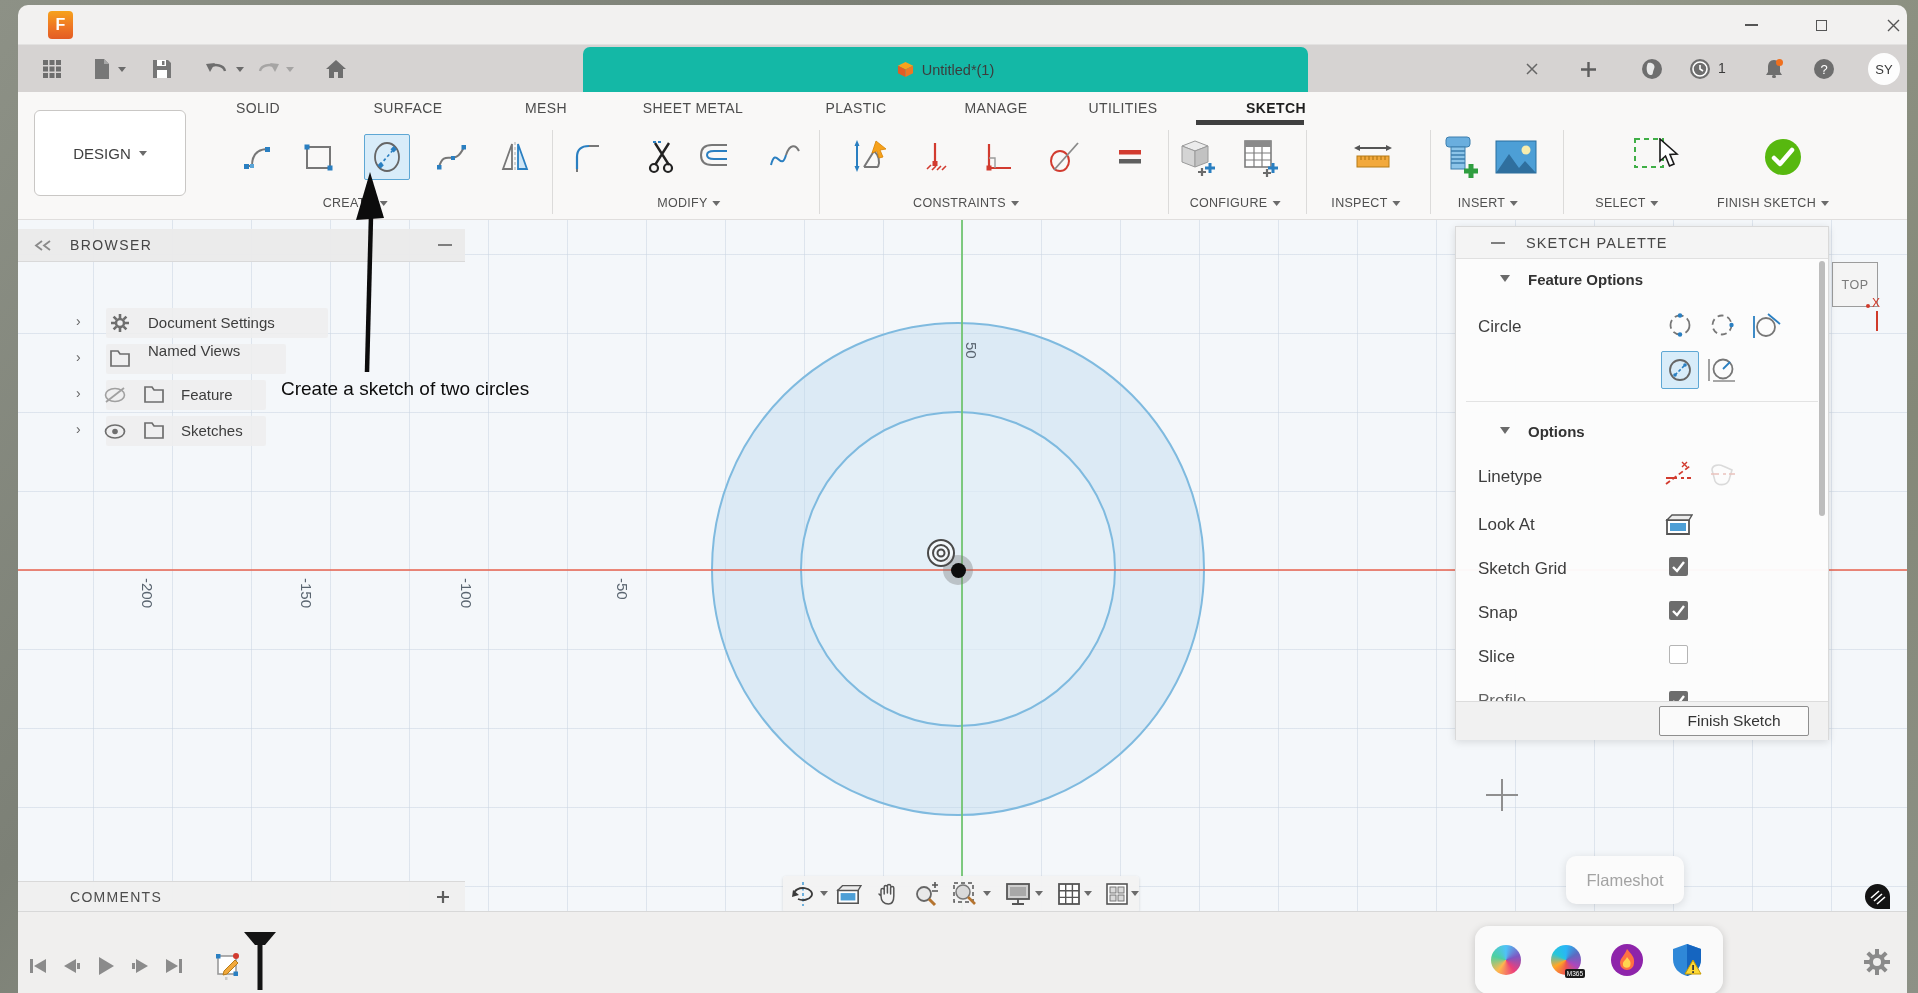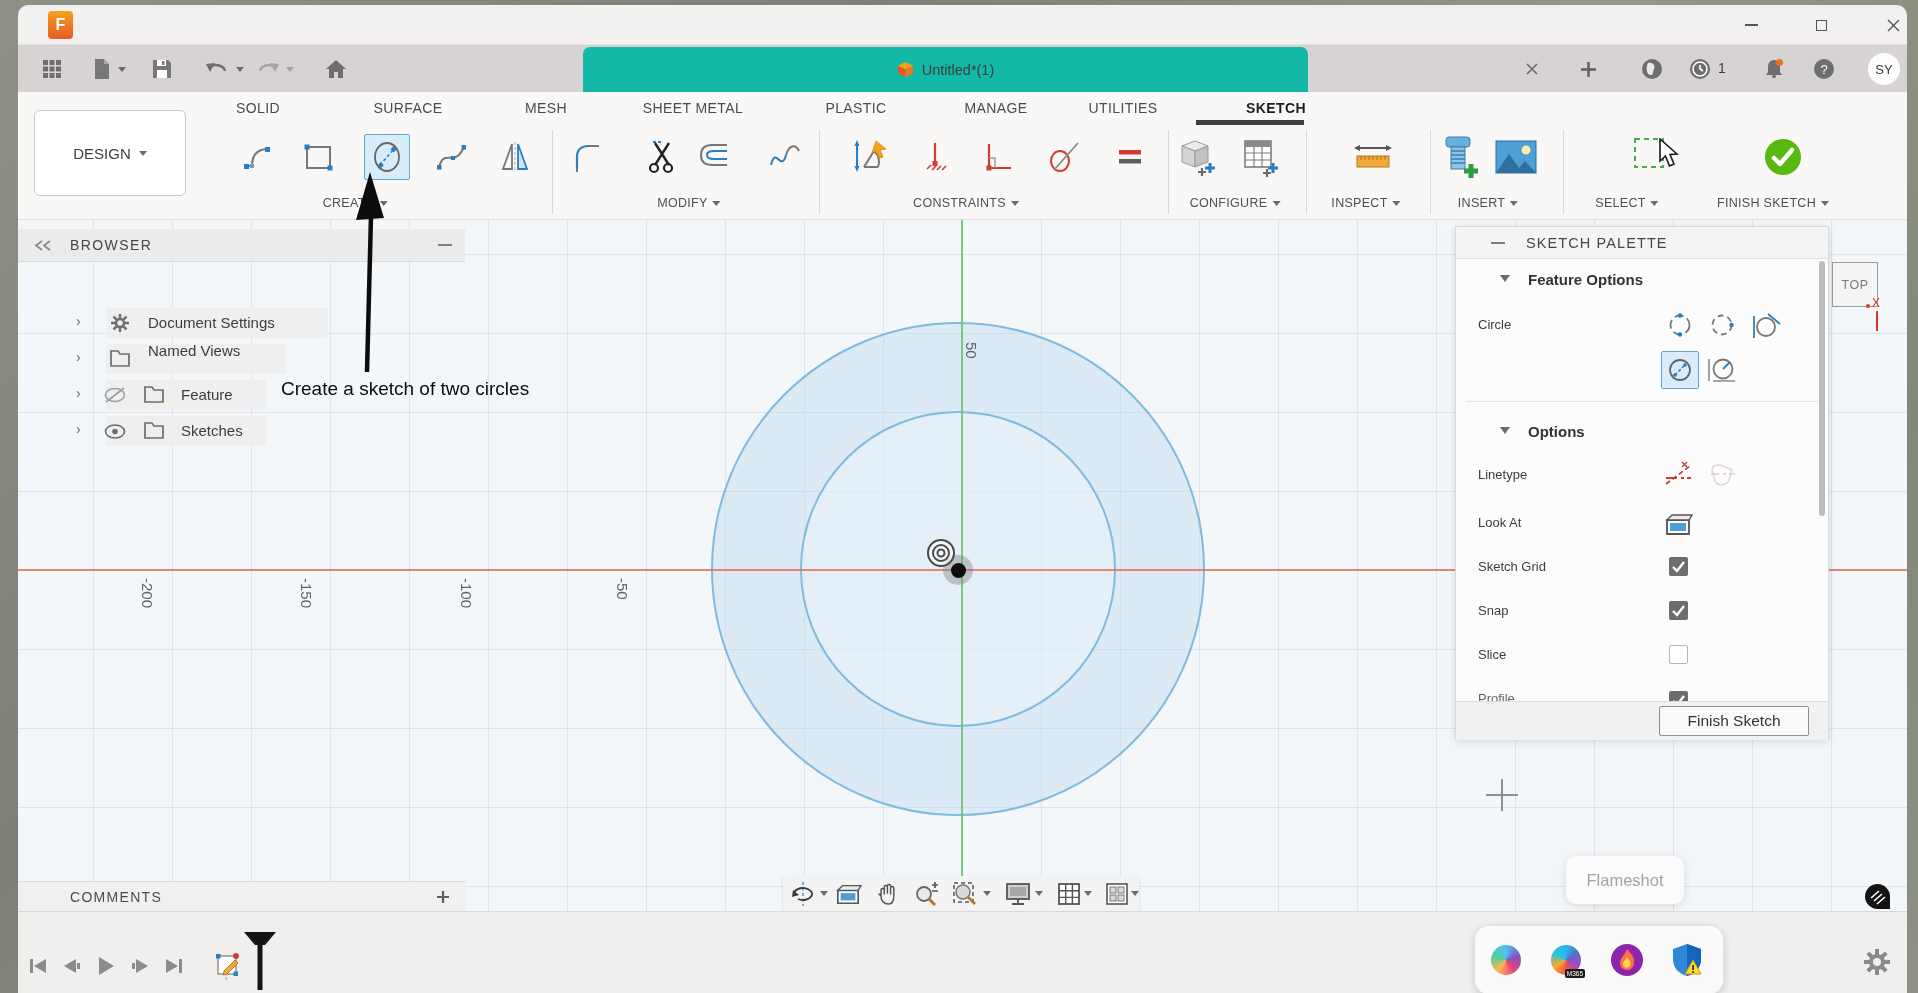--- a/index.html
+++ b/index.html
@@ -80,21 +80,21 @@
 
   
   .palette { left:1455px; top:226px; width:374px; height:514px; background:rgba(252,252,252,.97);
     border:1px solid #d9d9d9; box-shadow:0 2px 8px rgba(0,0,0,.12); }
   .pal-header { left:0; top:0; width:372px; height:32px; background:#f4f4f4; border-bottom:1px solid #e0e0e0;
     display:flex; align-items:center; }
   .pal-title { margin-left:70px; font-size:14.5px; color:#474747; letter-spacing:1.1px; }
   .pal-section { font-size:15px; font-weight:bold; color:#333; }
   .pal-tri { width:0; height:0; border-left:5.5px solid transparent; border-right:5.5px solid transparent;
     border-top:7px solid #6a6a6a; }
-  .pal-label { position:absolute; left:22px; font-size:13px; color:#3d3d3d; }
+  .pal-label { position:absolute; left:22px; font-size:17px; color:#3d3d3d; }
   .pal-divider { left:10px; width:352px; height:1px; background:#e3e3e3; }
   .cb { position:absolute; width:19px; height:19px; border-radius:2px; }
   .cb.on { background:#6d6d6d; }
   .cb.off { background:#fff; border:1px solid #b5b5b5; }
   .pal-circle-ic { position:absolute; width:34px; height:34px; display:flex; align-items:center; justify-content:center; }
   .pal-circle-ic.sel { width:38px; height:38px; background:#d8ecf9; border:1px solid #5ea7d4; border-radius:2px; }
   .pal-footer { left:0; top:474px; width:372px; height:39px; background:#f1f1f1; border-top:1px solid #dcdcdc; }
   .finish-btn { left:203px; top:479px; width:150px; height:30px; background:#fafafa; border:1px solid #8e8e8e;
     border-radius:2px; display:flex; align-items:center; justify-content:center; font-size:15.5px; color:#333; }
   .pal-scroll { left:363px; top:34px; width:6px; height:255px; background:#bdbdbd; border-radius:3px; }

